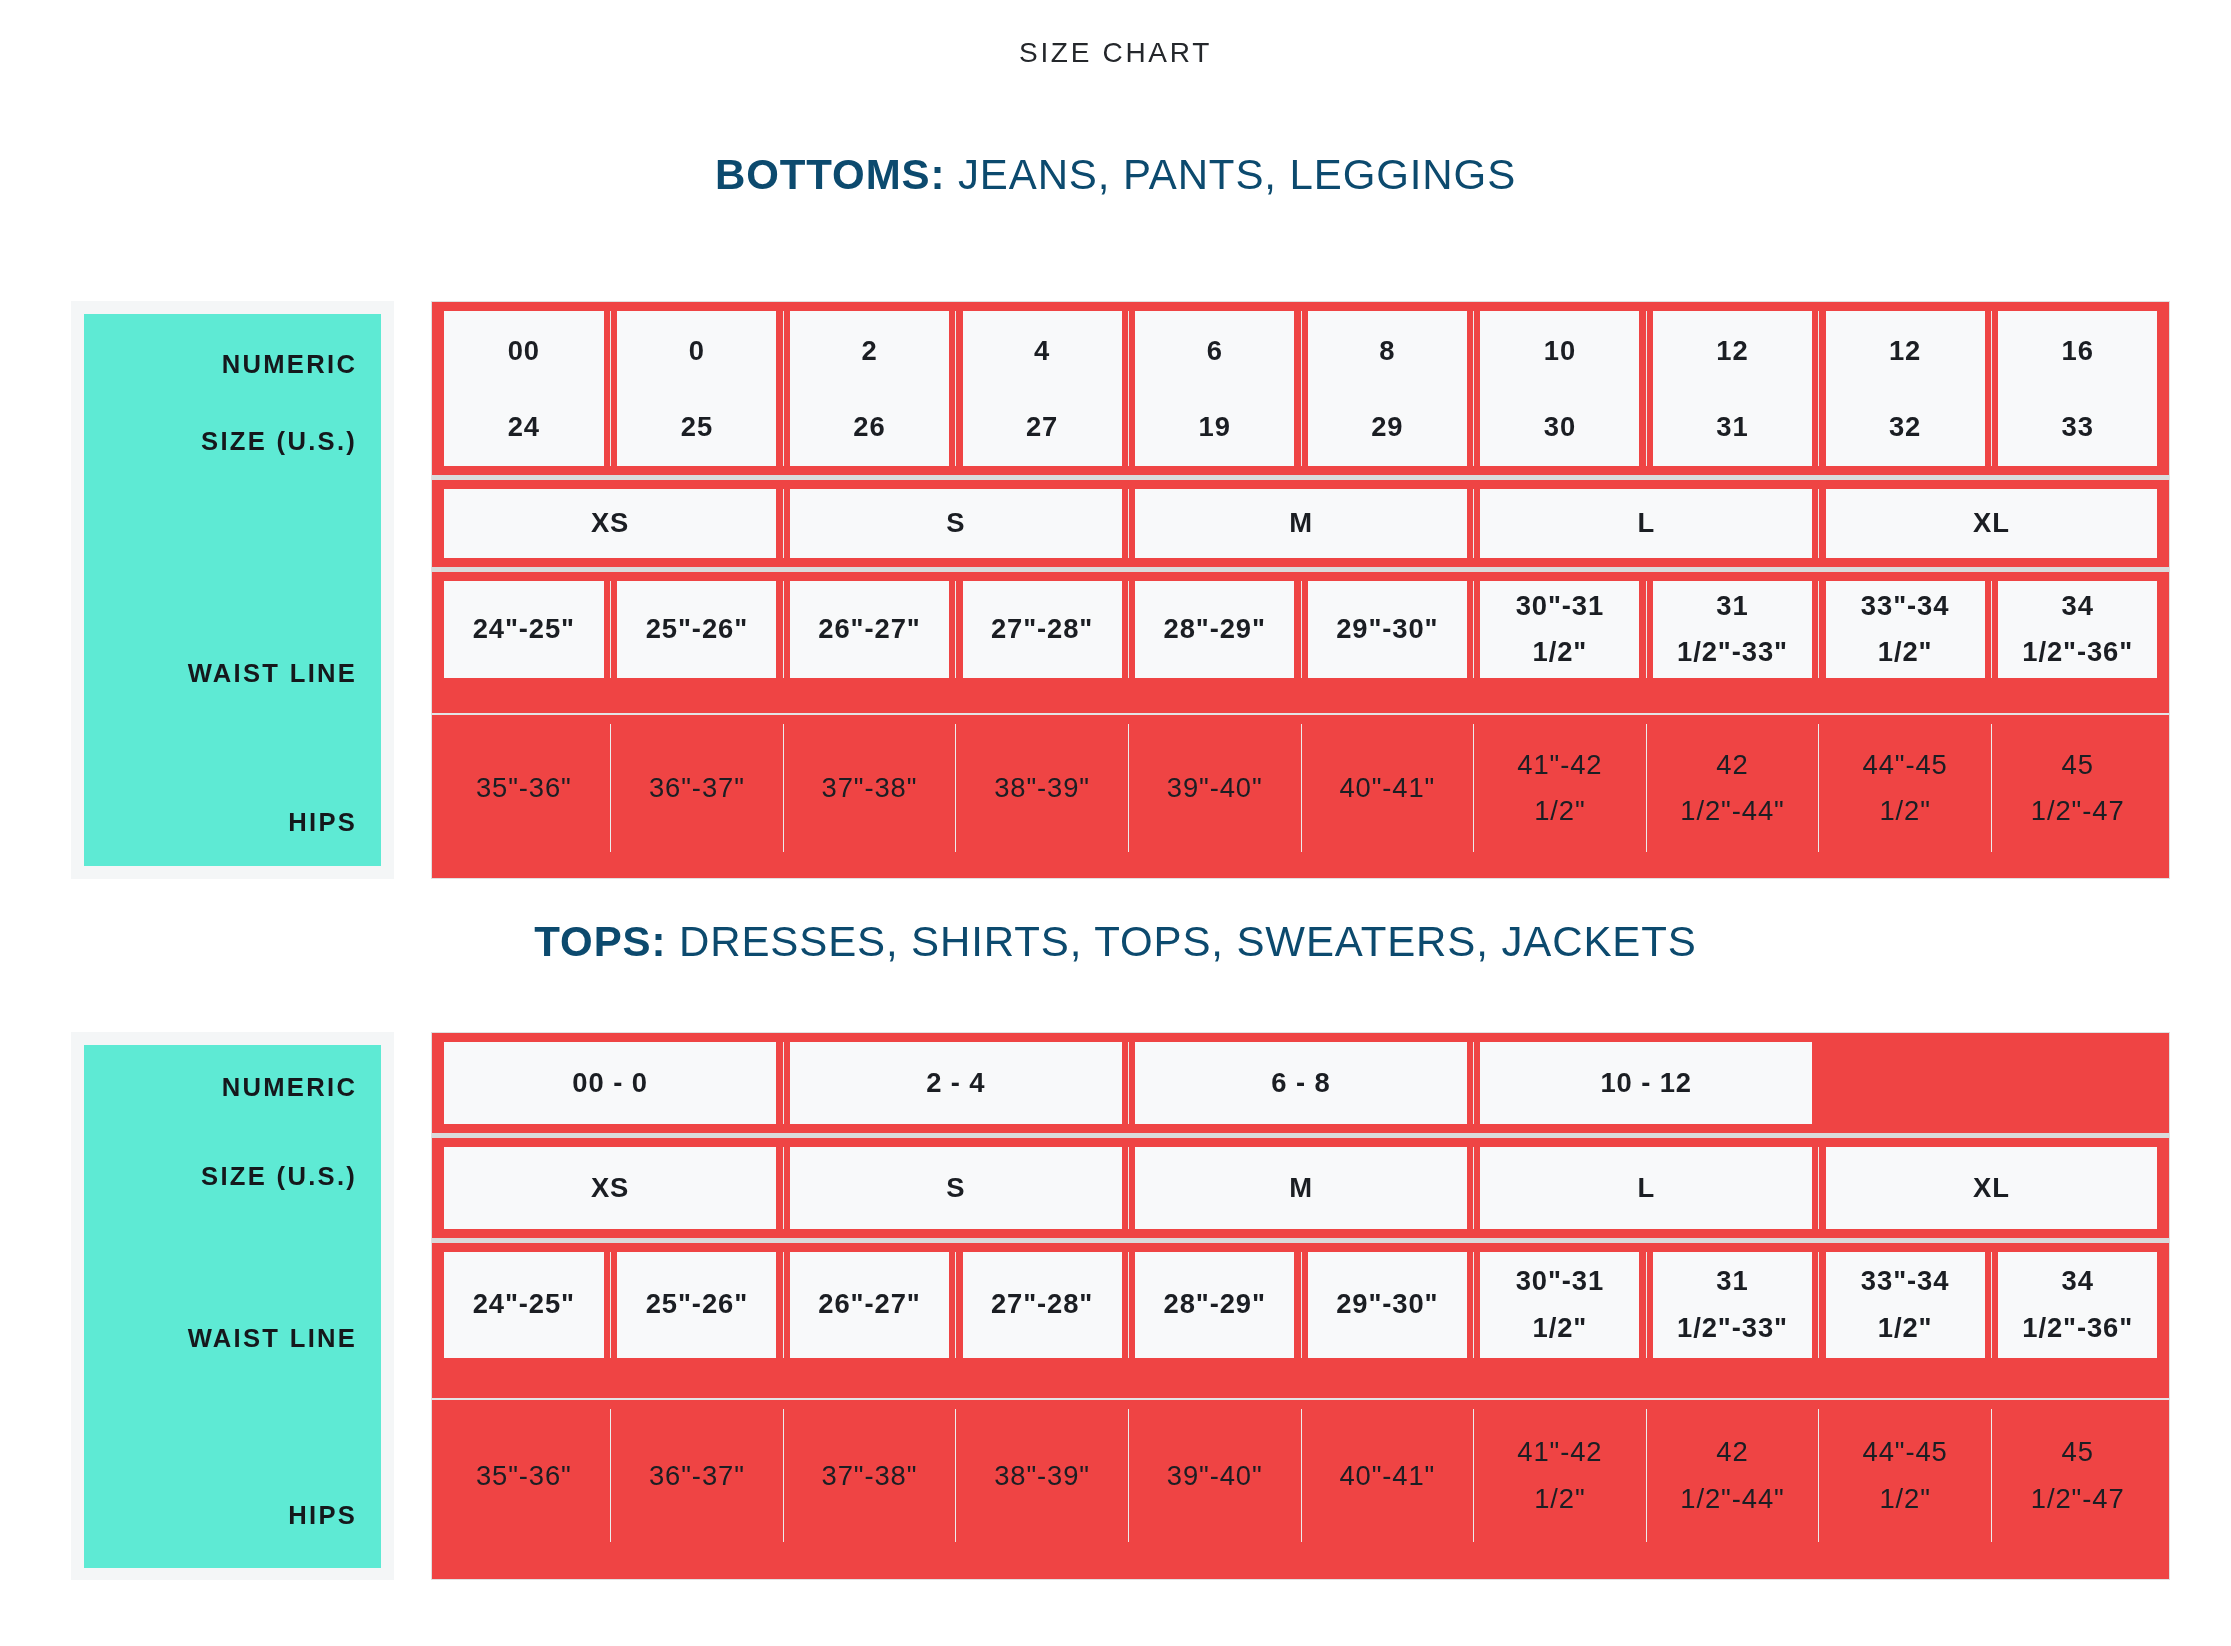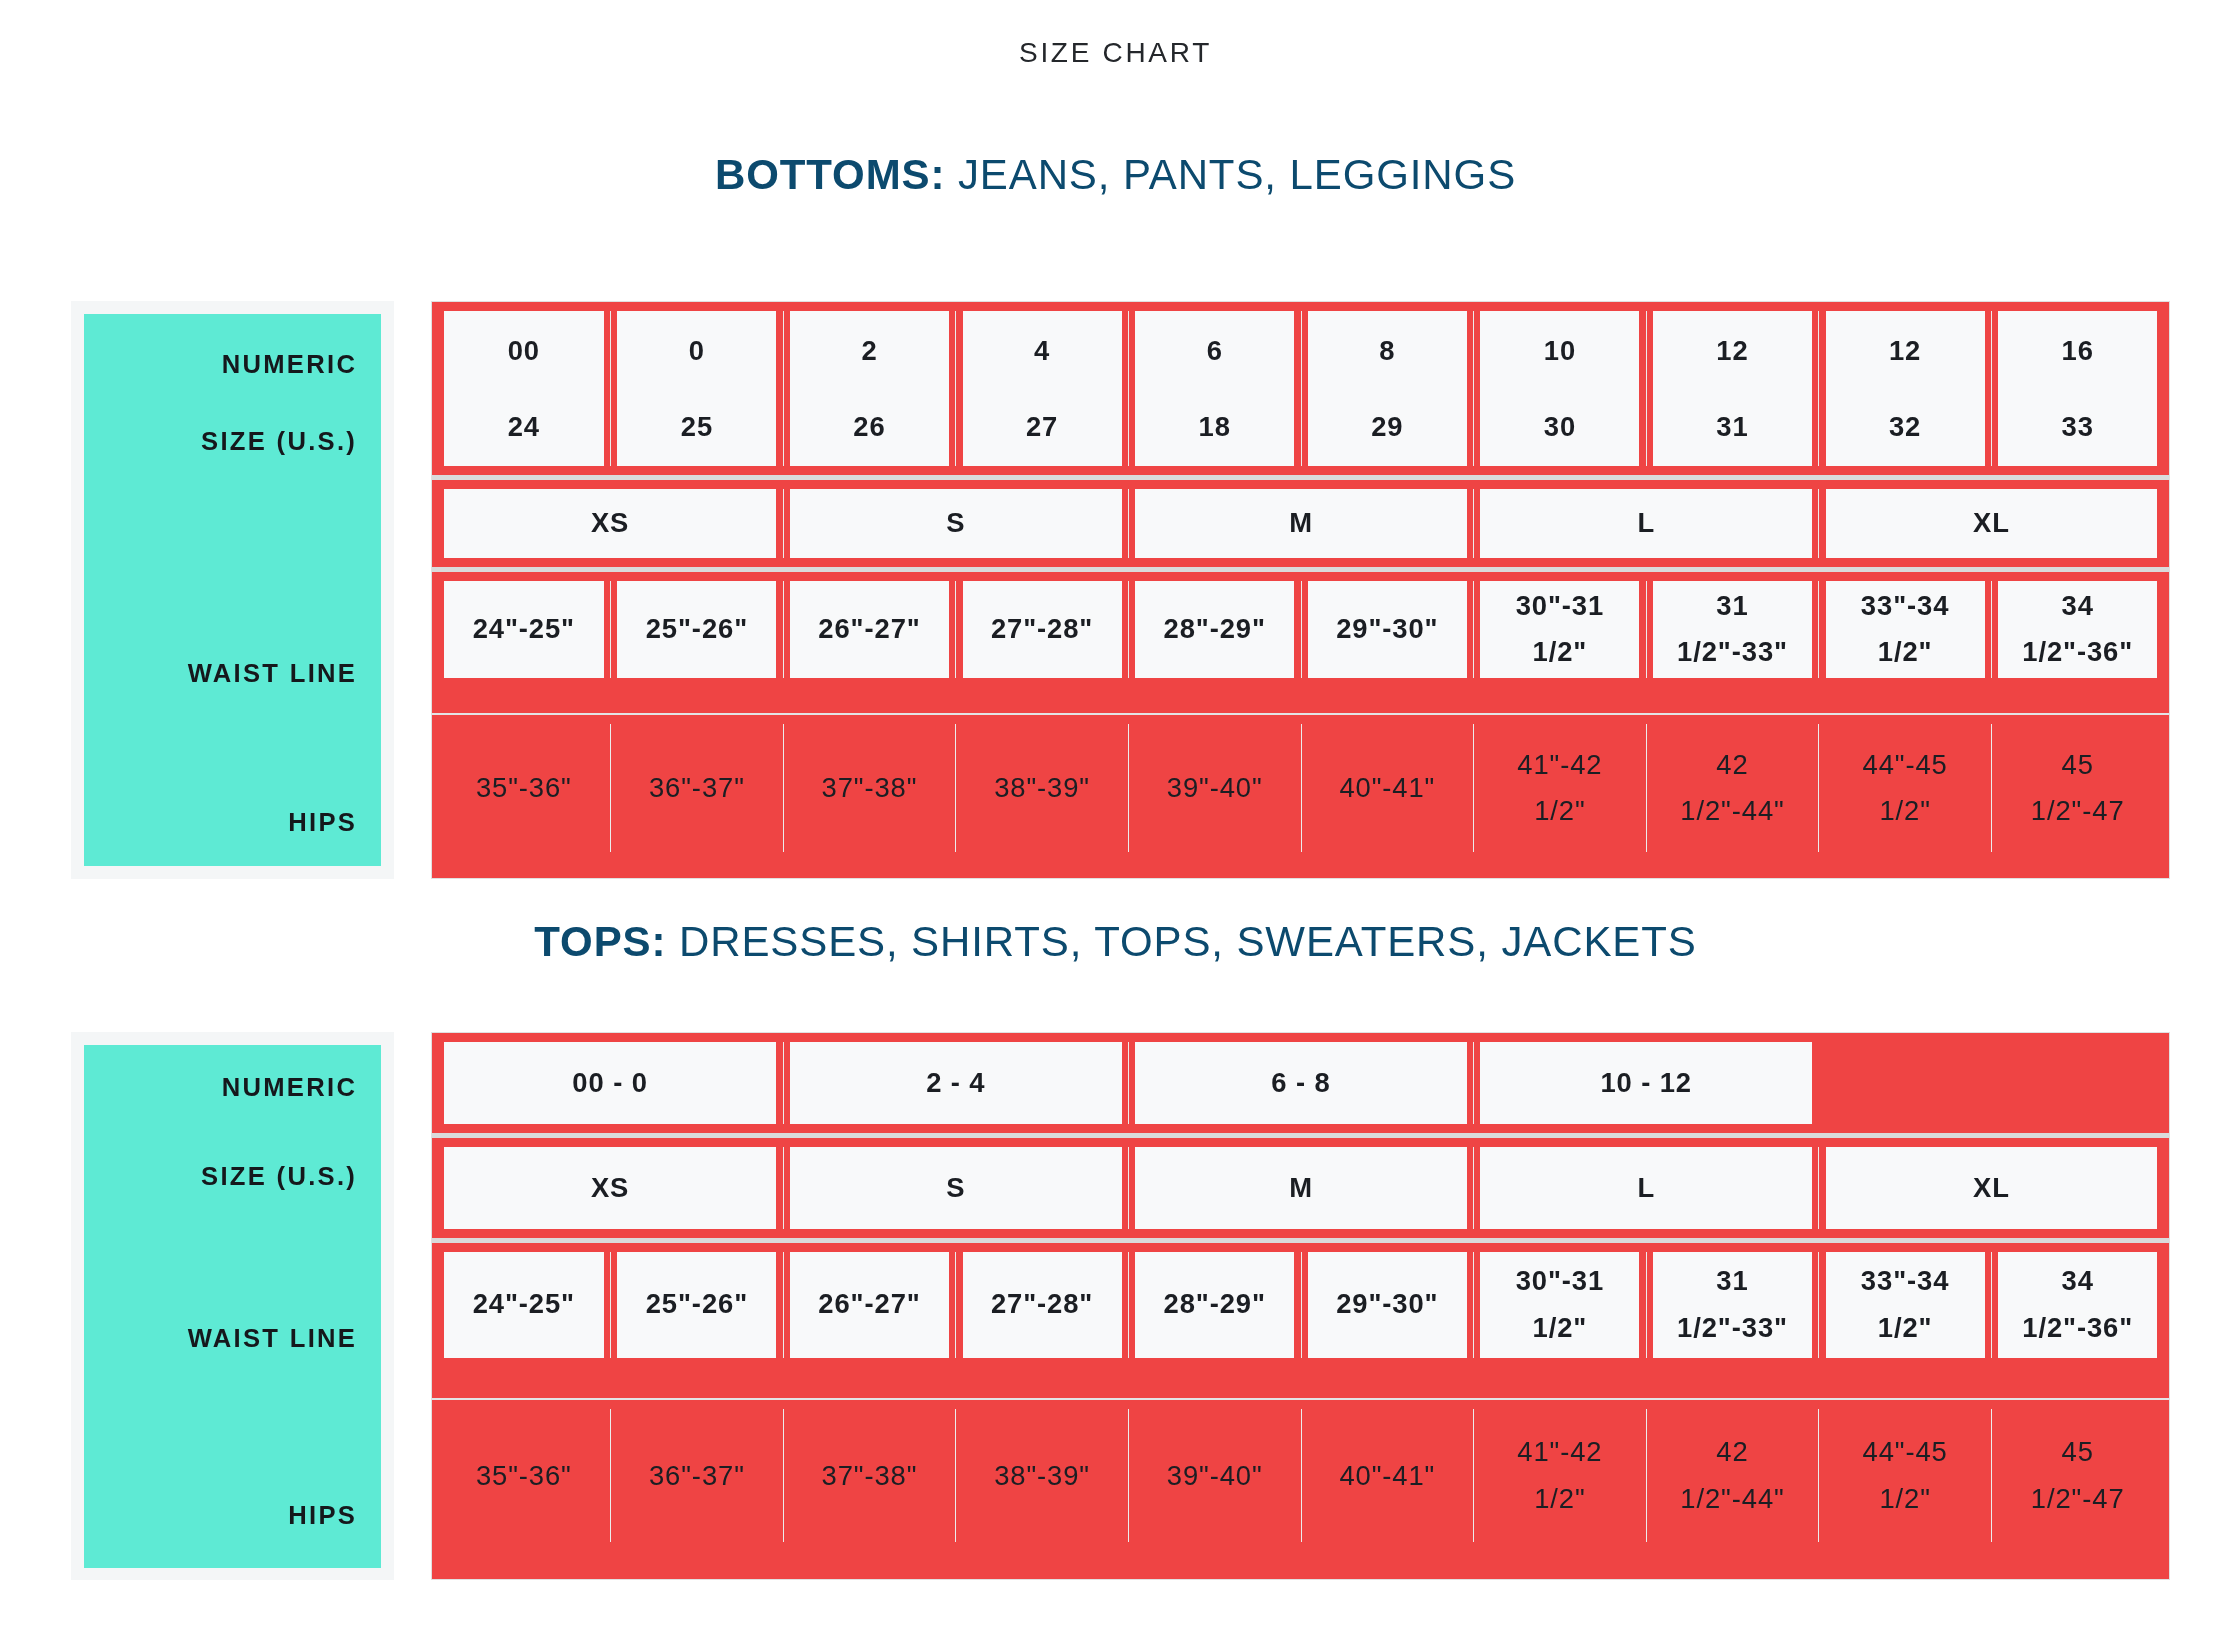--- a/index.html
+++ b/index.html
@@ -170,21 +170,21 @@
           </div>
           <div class="cell">
             <div class="cell-inner">
               <div class="val">4</div>
               <div class="val">27</div>
             </div>
           </div>
           <div class="cell">
             <div class="cell-inner">
               <div class="val">6</div>
-              <div class="val">18</div>
+              <div class="val">19</div>
             </div>
           </div>
           <div class="cell">
             <div class="cell-inner">
               <div class="val">8</div>
               <div class="val">29</div>
             </div>
           </div>
           <div class="cell">
             <div class="cell-inner">

